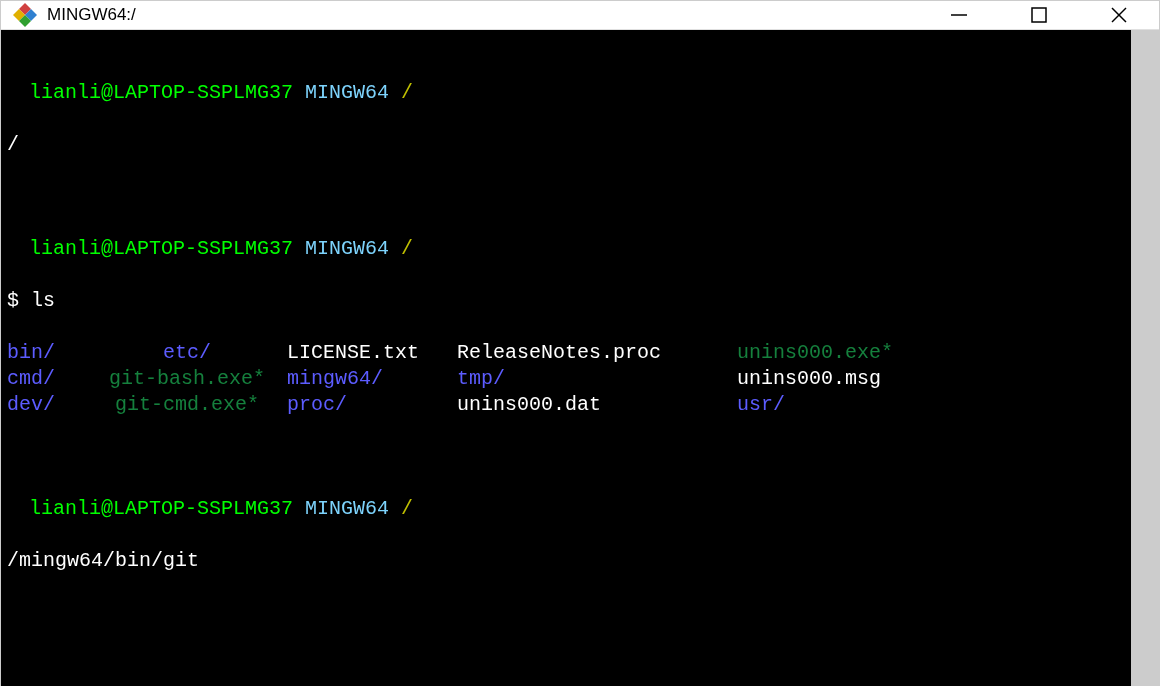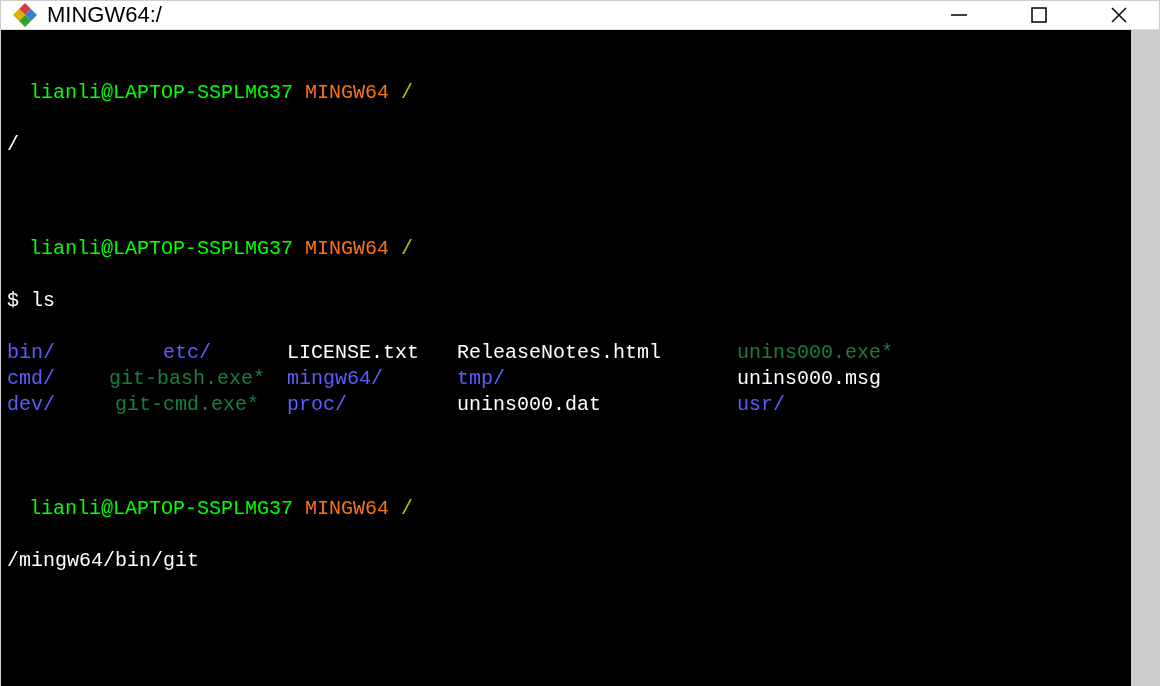--- a/index.html
+++ b/index.html
@@ -26,21 +26,21 @@
       padding-left: 10px;
       border-bottom: 1px solid #e0e0e0;
     }
     .titlebar-icon {
       width: 28px;
       height: 28px;
       margin-right: 8px;
       position: relative;
     }
     .titlebar-title {
-      font-size: 22px;
+      font-size: 17px;
       font-family: -apple-system, "Segoe UI", sans-serif;
       color: #000;
     }
     .titlebar-controls {
       margin-left: auto;
       display: flex;
       height: 100%;
     }
     .titlebar-btn {
       width: 80px;
@@ -75,21 +75,21 @@
     }
     .scrollbar-thumb {
       position: absolute;
       top: 0;
       left: 0;
       width: 100%;
       height: 100%;
       background: #cccccc;
     }
     .prompt-user { color: #00ff00; margin-left: 22px; }
-    .prompt-env { color: #f97316; }
+    .prompt-env { color: #7dd3fc; }
     .prompt-path { color: #c0c000; }
     .dollar { color: #fff; }
     .cmd { color: #fff; }
     .out { color: #fff; }
     .dir { color: #5c5cff; }
     .exe { color: #15803d; }
     .ls-grid .col {
       display: inline-block;
       vertical-align: top;
     }
@@ -140,21 +140,21 @@
 <div class="out">/</div>
 <div> </div>
 <div><span class="prompt-user">lianli@LAPTOP-SSPLMG37</span> <span class="prompt-env">MINGW64</span> <span class="prompt-path">/</span></div>
 <div><span class="dollar">$</span> <span class="cmd">ls</span></div>
 <div class="ls-grid"><span class="col col1"><span class="dir">bin/</span>
 <span class="dir">cmd/</span>
 <span class="dir">dev/</span></span><span class="col col2"><span class="dir">etc/</span>
 <span class="exe">git-bash.exe*</span>
 <span class="exe">git-cmd.exe*</span></span><span class="col col3"><span class="out">LICENSE.txt</span>
 <span class="dir">mingw64/</span>
-<span class="dir">proc/</span></span><span class="col col4"><span class="out">ReleaseNotes.html</span>
+<span class="dir">proc/</span></span><span class="col col4"><span class="out">ReleaseNotes.proc</span>
 <span class="dir">tmp/</span>
 <span class="out">unins000.dat</span></span><span class="col col5"><span class="exe">unins000.exe*</span>
 <span class="out">unins000.msg</span>
 <span class="dir">usr/</span></span></div>
 <div> </div>
 <div><span class="prompt-user">lianli@LAPTOP-SSPLMG37</span> <span class="prompt-env">MINGW64</span> <span class="prompt-path">/</span></div>
 <div class="out">/mingw64/bin/git</div>
 
 
 

